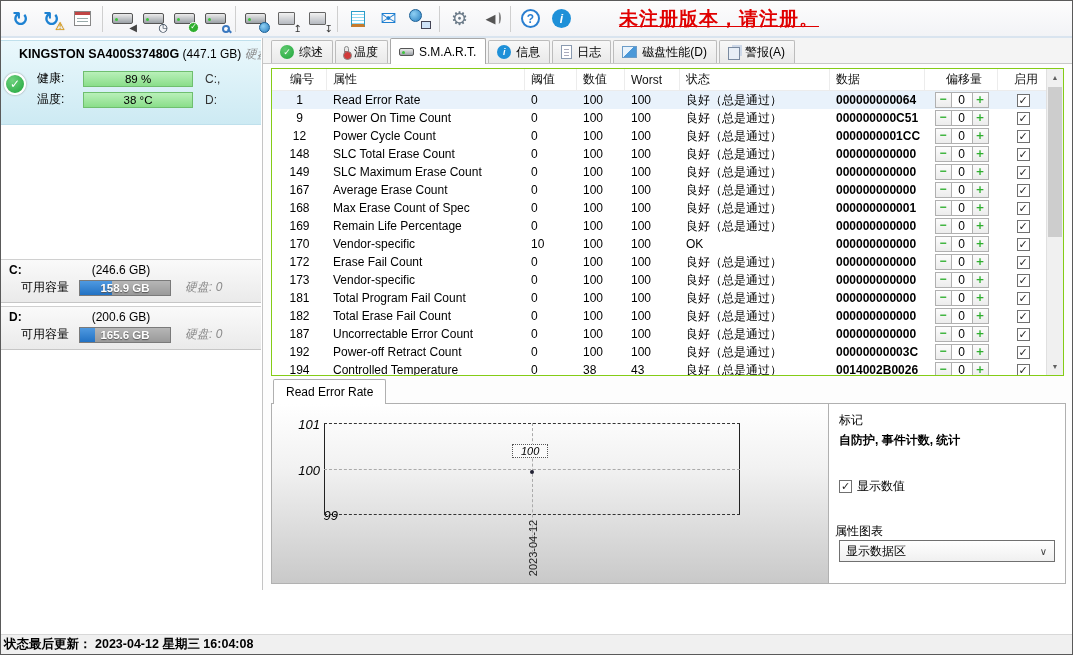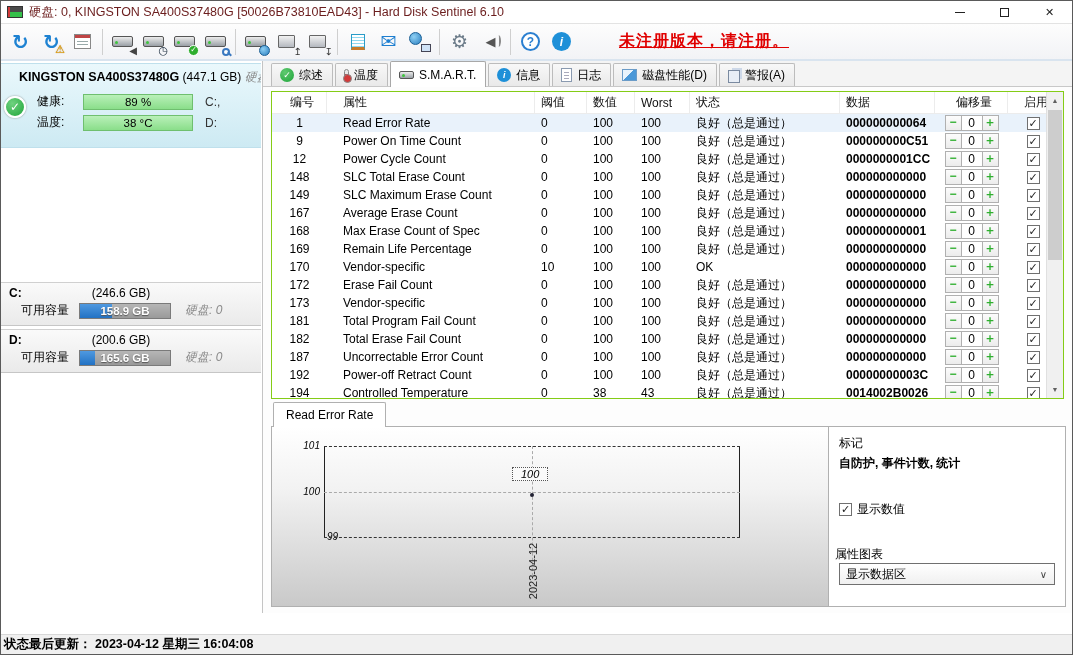--- a/index.html
+++ b/index.html
@@ -48,21 +48,21 @@
   .net-ic { position:relative; width:22px; height:20px; }
   .net-globe { position:absolute; left:0; top:0; width:13px; height:13px; border-radius:50%; border:1px solid #1a5f95; background:radial-gradient(circle at 35% 35%,#8fd0f4,#2a7fc0); }
   .net-mon { position:absolute; right:0; bottom:0; width:10px; height:8px; border:1px solid #445; background:#cfe2f6; }
   .gear-ic { color:#6a7a88; font-size:19px; line-height:1; }
   .snd-ic { color:#555; font-size:13px; line-height:1; position:relative; }
   .snd-wave { position:absolute; right:-5px; top:0px; width:5px; height:12px; border-right:2px solid #8a8a8a; border-radius:50%; }
   .circle-help { width:19px; height:19px; border-radius:50%; border:2px solid #2a7fd0; color:#2a7fd0; background:#fff;
      font-weight:bold; font-size:12px; display:flex; align-items:center; justify-content:center; }
   .circle-info { width:19px; height:19px; border-radius:50%; background:#1e90d8; color:#fff; font-weight:bold; font-size:12px;
      font-style:italic; display:flex; align-items:center; justify-content:center; }
-  .register-link { margin-left:42px; color:#e00000; font-weight:bold; font-size:16px; text-decoration:underline; letter-spacing:1px; }
+  .register-link { margin-left:42px; color:#e00000; font-weight:bold; font-size:19px; text-decoration:underline; letter-spacing:1px; }
   
   .main { position:relative; display:flex; height:552px; background:#fdfdfd; }
   .sidebar { position:relative; width:262px; border-right:1px solid #c4c4c4; background:#fff; }
   .content { position:relative; flex:1; }
   
   .disk-card { position:absolute; left:0; top:2px; width:260px; height:85px;
      background:linear-gradient(#eaf8fc,#cdeaf3); border-top:1px solid #bfe0ec; border-bottom:1px solid #bfe0ec; }
   .disk-card-title { padding:5px 0 3px 18px; white-space:nowrap; overflow:hidden; }
   .disk-card-title b { font-size:12.5px; }
   .disk-type { color:#8a8a8a; font-style:italic; }
@@ -105,21 +105,21 @@
      background:repeating-linear-gradient(#aab 0 1px,transparent 1px 3px); }
   .ti-perf { width:15px; height:12px; border:1px solid #6b9cc8; background:linear-gradient(135deg,#e8f3fc 0 45%,#4a98d8 45% 100%); }
   .ti-alert { width:12px; height:13px; background:#e8eef6; border:1px solid #7a8aa0; box-shadow:3px -3px 0 -1px #cdd8e8; margin-top:3px; }
   
   .table-panel { position:absolute; left:8px; top:30px; width:793px; height:308px; border:1px solid #84cc16; background:#fff; overflow:hidden; }
   .thead { display:flex; height:22px; align-items:center; border-bottom:1px solid #ececec; color:#111; }
   .thead > div { border-right:1px solid #ececec; height:100%; display:flex; align-items:center; padding-left:6px; }
   .trow { display:flex; height:18px; align-items:center; }
   .trow.sel { background:#e9f2fb; }
   .c-id { width:55px; justify-content:center; text-align:center; }
-  .c-attr { width:198px;margin-left:10px; }
+  .c-attr { width:198px; }
   .c-th { width:52px; }
   .c-val { width:48px; }
   .c-worst { width:55px; }
   .c-status { width:150px; }
   .c-data { width:95px; font-weight:bold; }
   .c-off { width:73px; justify-content:center; }
   .c-en { width:50px; justify-content:center; }
   .trow > div { padding-left:6px; display:flex; align-items:center; overflow:hidden; white-space:nowrap; }
   .trow .c-id { justify-content:center; padding-left:0; }
   .trow .c-off { justify-content:center; padding-left:0; }
@@ -136,56 +136,41 @@
   
   .bottom { position:absolute; left:8px; top:341px; width:795px; height:207px; }
   .chart-tab { position:absolute; left:2px; top:0; height:25px; padding:5px 12px 0 12px; background:#fff;
      border:1px solid #b0b0b0; border-bottom:none; border-radius:2px 2px 0 0; z-index:2; }
   .chart-body { position:absolute; left:0; top:24px; right:0; bottom:2px; border:1px solid #b0b0b0; display:flex; background:#fff; }
   .chart-area { position:relative; width:556px; background:linear-gradient(#ffffff 0%,#f2f2f2 35%,#c9c9c9 100%); }
   .cp-line-v { position:absolute; width:1px; background:#222; }
   .cp-dash-h { position:absolute; height:0; border-top:1px dashed #333; }
   .cp-grid-h { position:absolute; height:0; border-top:1px dashed #aaa; }
   .cp-grid-v { position:absolute; width:0; border-left:1px dashed #aaa; }
-  .ytick { position:absolute; width:40px; text-align:right; font-style:italic; font-size:10px; }
+  .ytick { position:absolute; width:40px; text-align:right; font-style:italic; font-size:13px; }
   .cp-point { position:absolute; width:4px; height:4px; background:#223; border-radius:50%; }
   .cp-label { position:absolute; border:1px dotted #555; background:#fafafa; font-style:italic; font-size:11px; padding:0 8px; }
   .cp-xlabel { position:absolute; width:70px; text-align:center; transform:rotate(-90deg); font-size:11px; color:#222; }
   .chart-side { position:relative; flex:1; background:#fff; border-left:1px solid #b0b0b0; padding:8px 10px; }
   .side-marker-lbl { margin-top:0; }
   .side-marker-val { font-weight:bold; margin-top:3px; }
   .side-check { position:absolute; left:10px; top:74px; display:flex; align-items:center; gap:5px; }
   .side-attr-lbl { position:absolute; left:6px; top:119px; }
   .dropdown { position:absolute; left:10px; top:136px; width:216px; height:22px; border:1px solid #707070;
      background:linear-gradient(#ffffff,#f0f0f0); display:flex; align-items:center; padding-left:6px; }
   .dd-chevron { margin-left:auto; padding-right:7px; color:#444; font-size:10px; }
   
   .statusbar { position:absolute; left:0; right:0; bottom:0; height:20px; background:#f0f0f0; border-top:1px solid #d8d8d8;
      display:flex; align-items:center; padding-left:3px; font-weight:bold; font-size:12.5px; }
 </style>
 </head>
 <body>
 
 <div id="app">
 
-  <div class="titlebar">
-    <span class="app-icon"></span>
-    <span class="titlebar-text">硬盘:  0, KINGSTON SA400S37480G [50026B73810EAD43]  -  Hard Disk Sentinel 6.10</span>
-    <div class="win-controls">
-      <div class="win-btn">
-          <span class="wb-min"></span>
-        </div>
-      <div class="win-btn">
-          <span class="wb-max"></span>
-        </div>
-      <div class="win-btn">
-          <span>✕</span>
-        </div>
-    </div>
-  </div>
 
 
   <div class="toolbar">
     <div class="tbtn">
         <span class="g-refresh">↻</span>
       </div>
     <div class="tbtn">
         <span class="g-refresh">↻</span>
         <span class="warn-badge">⚠</span>
       </div>

